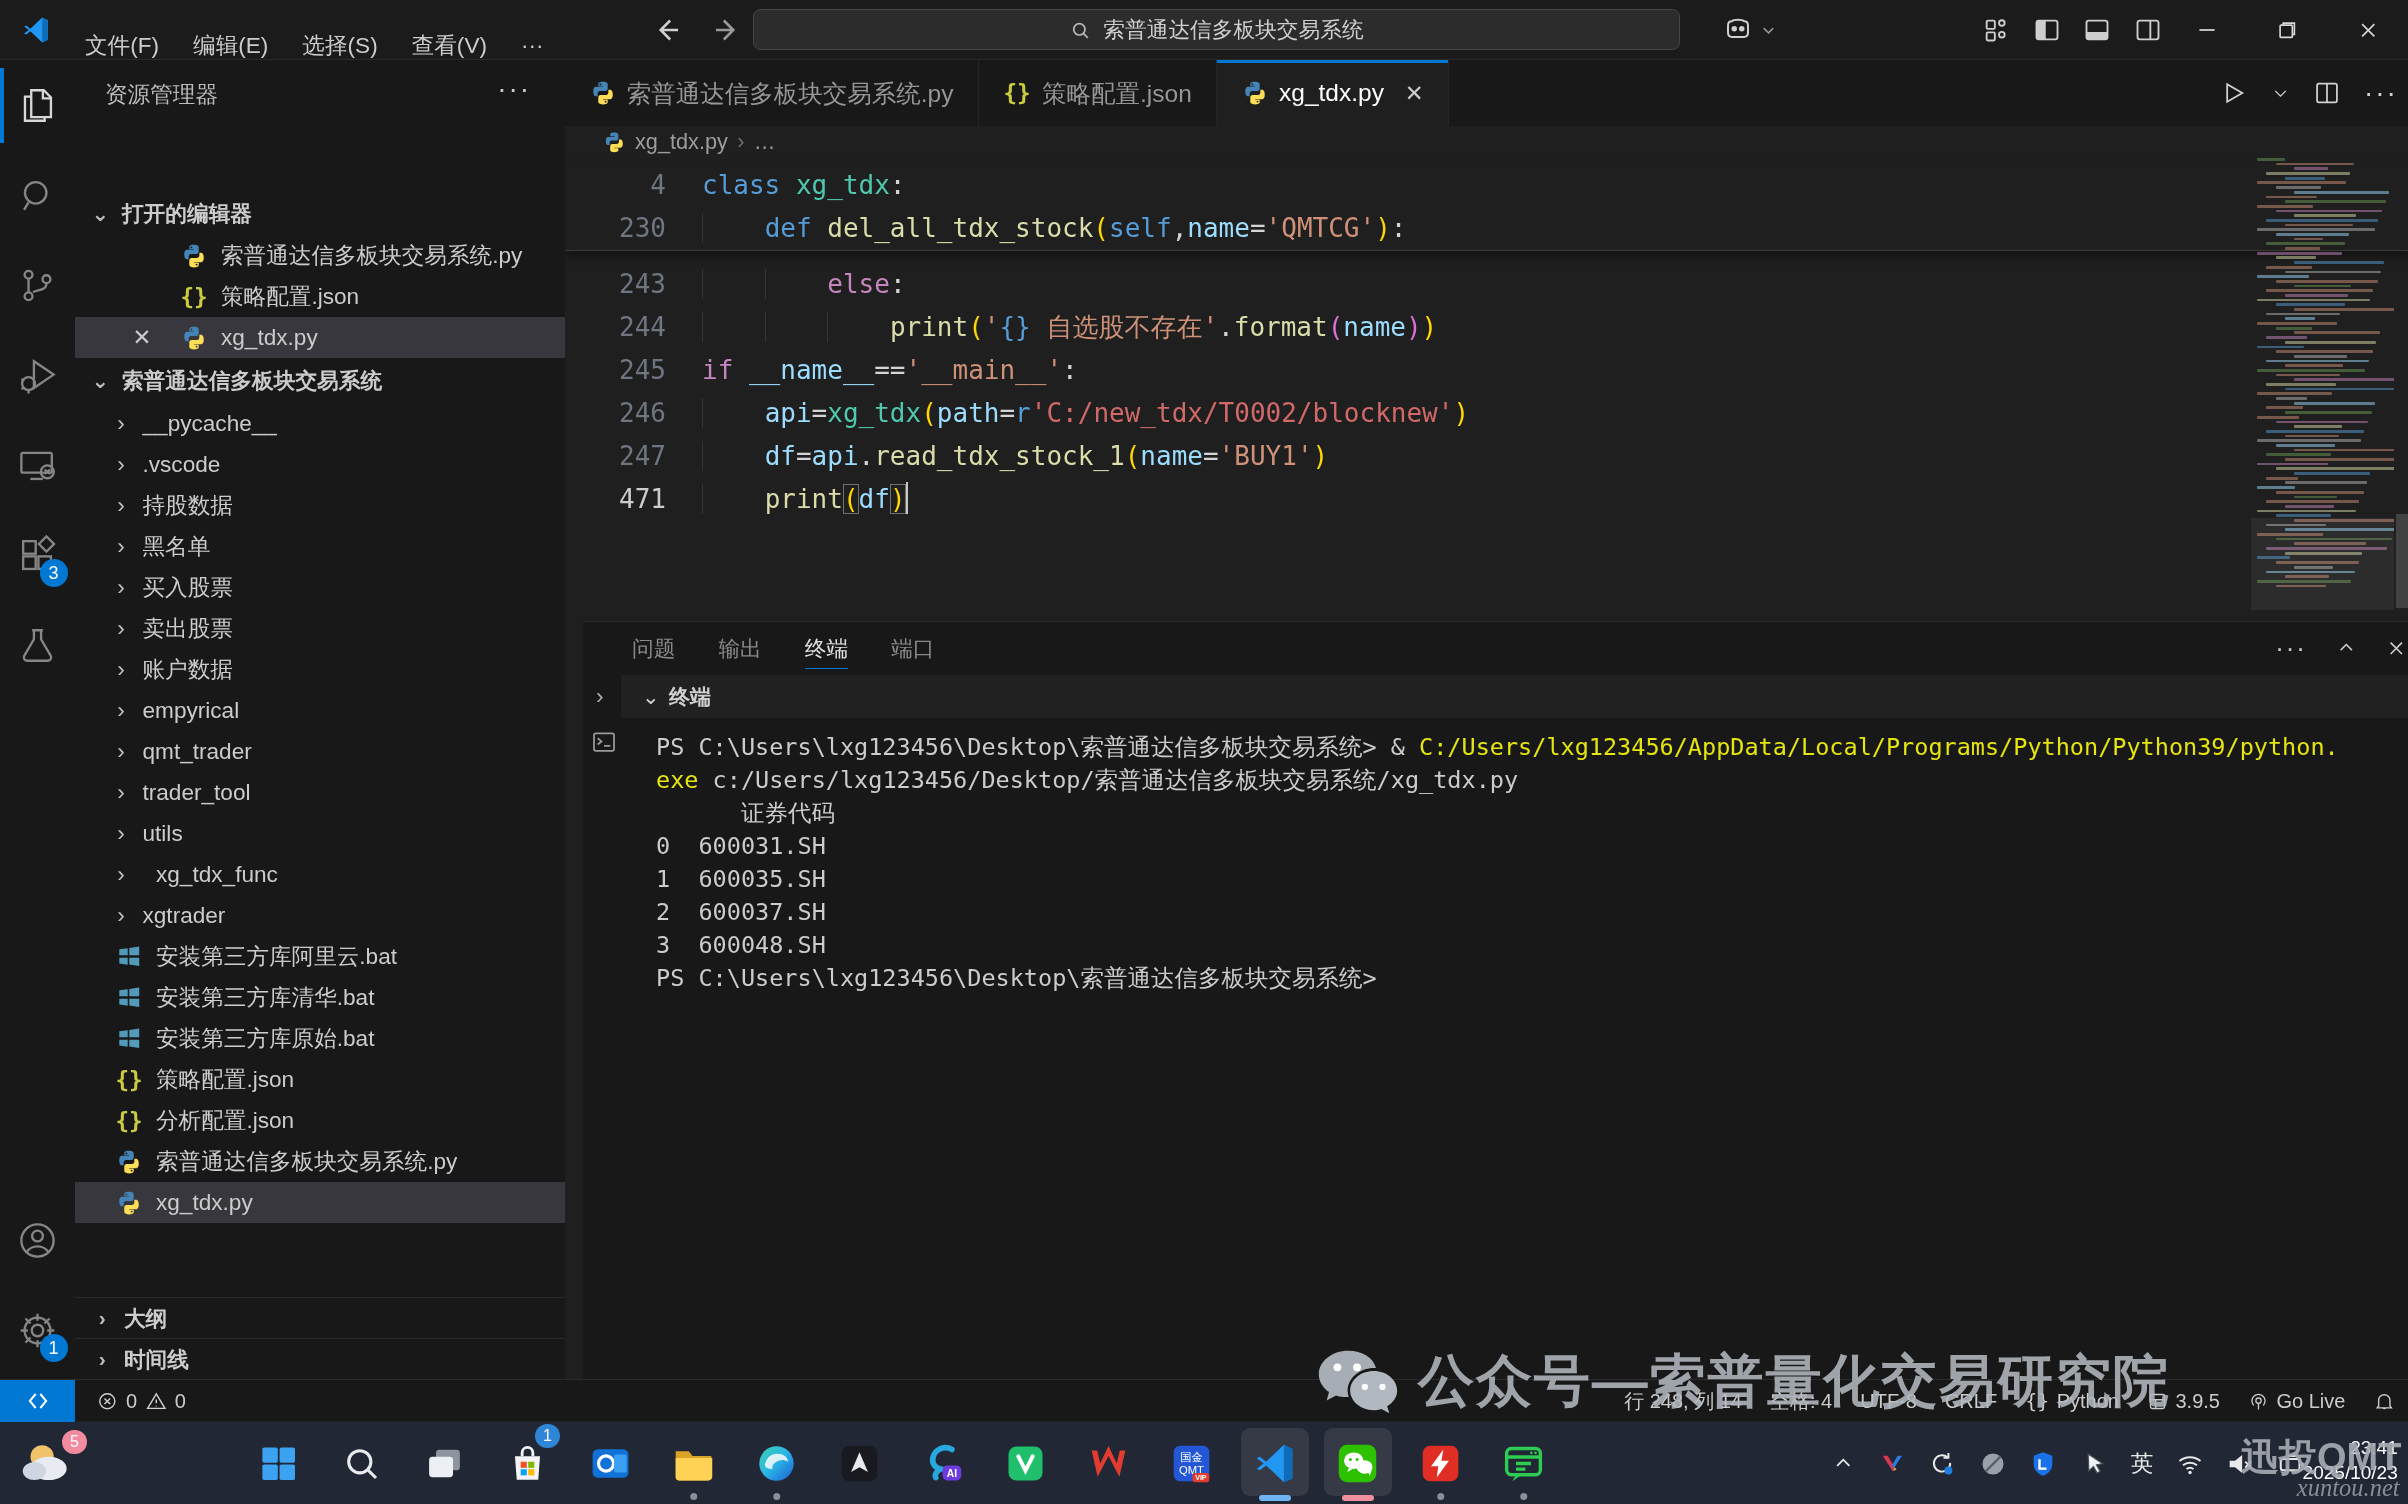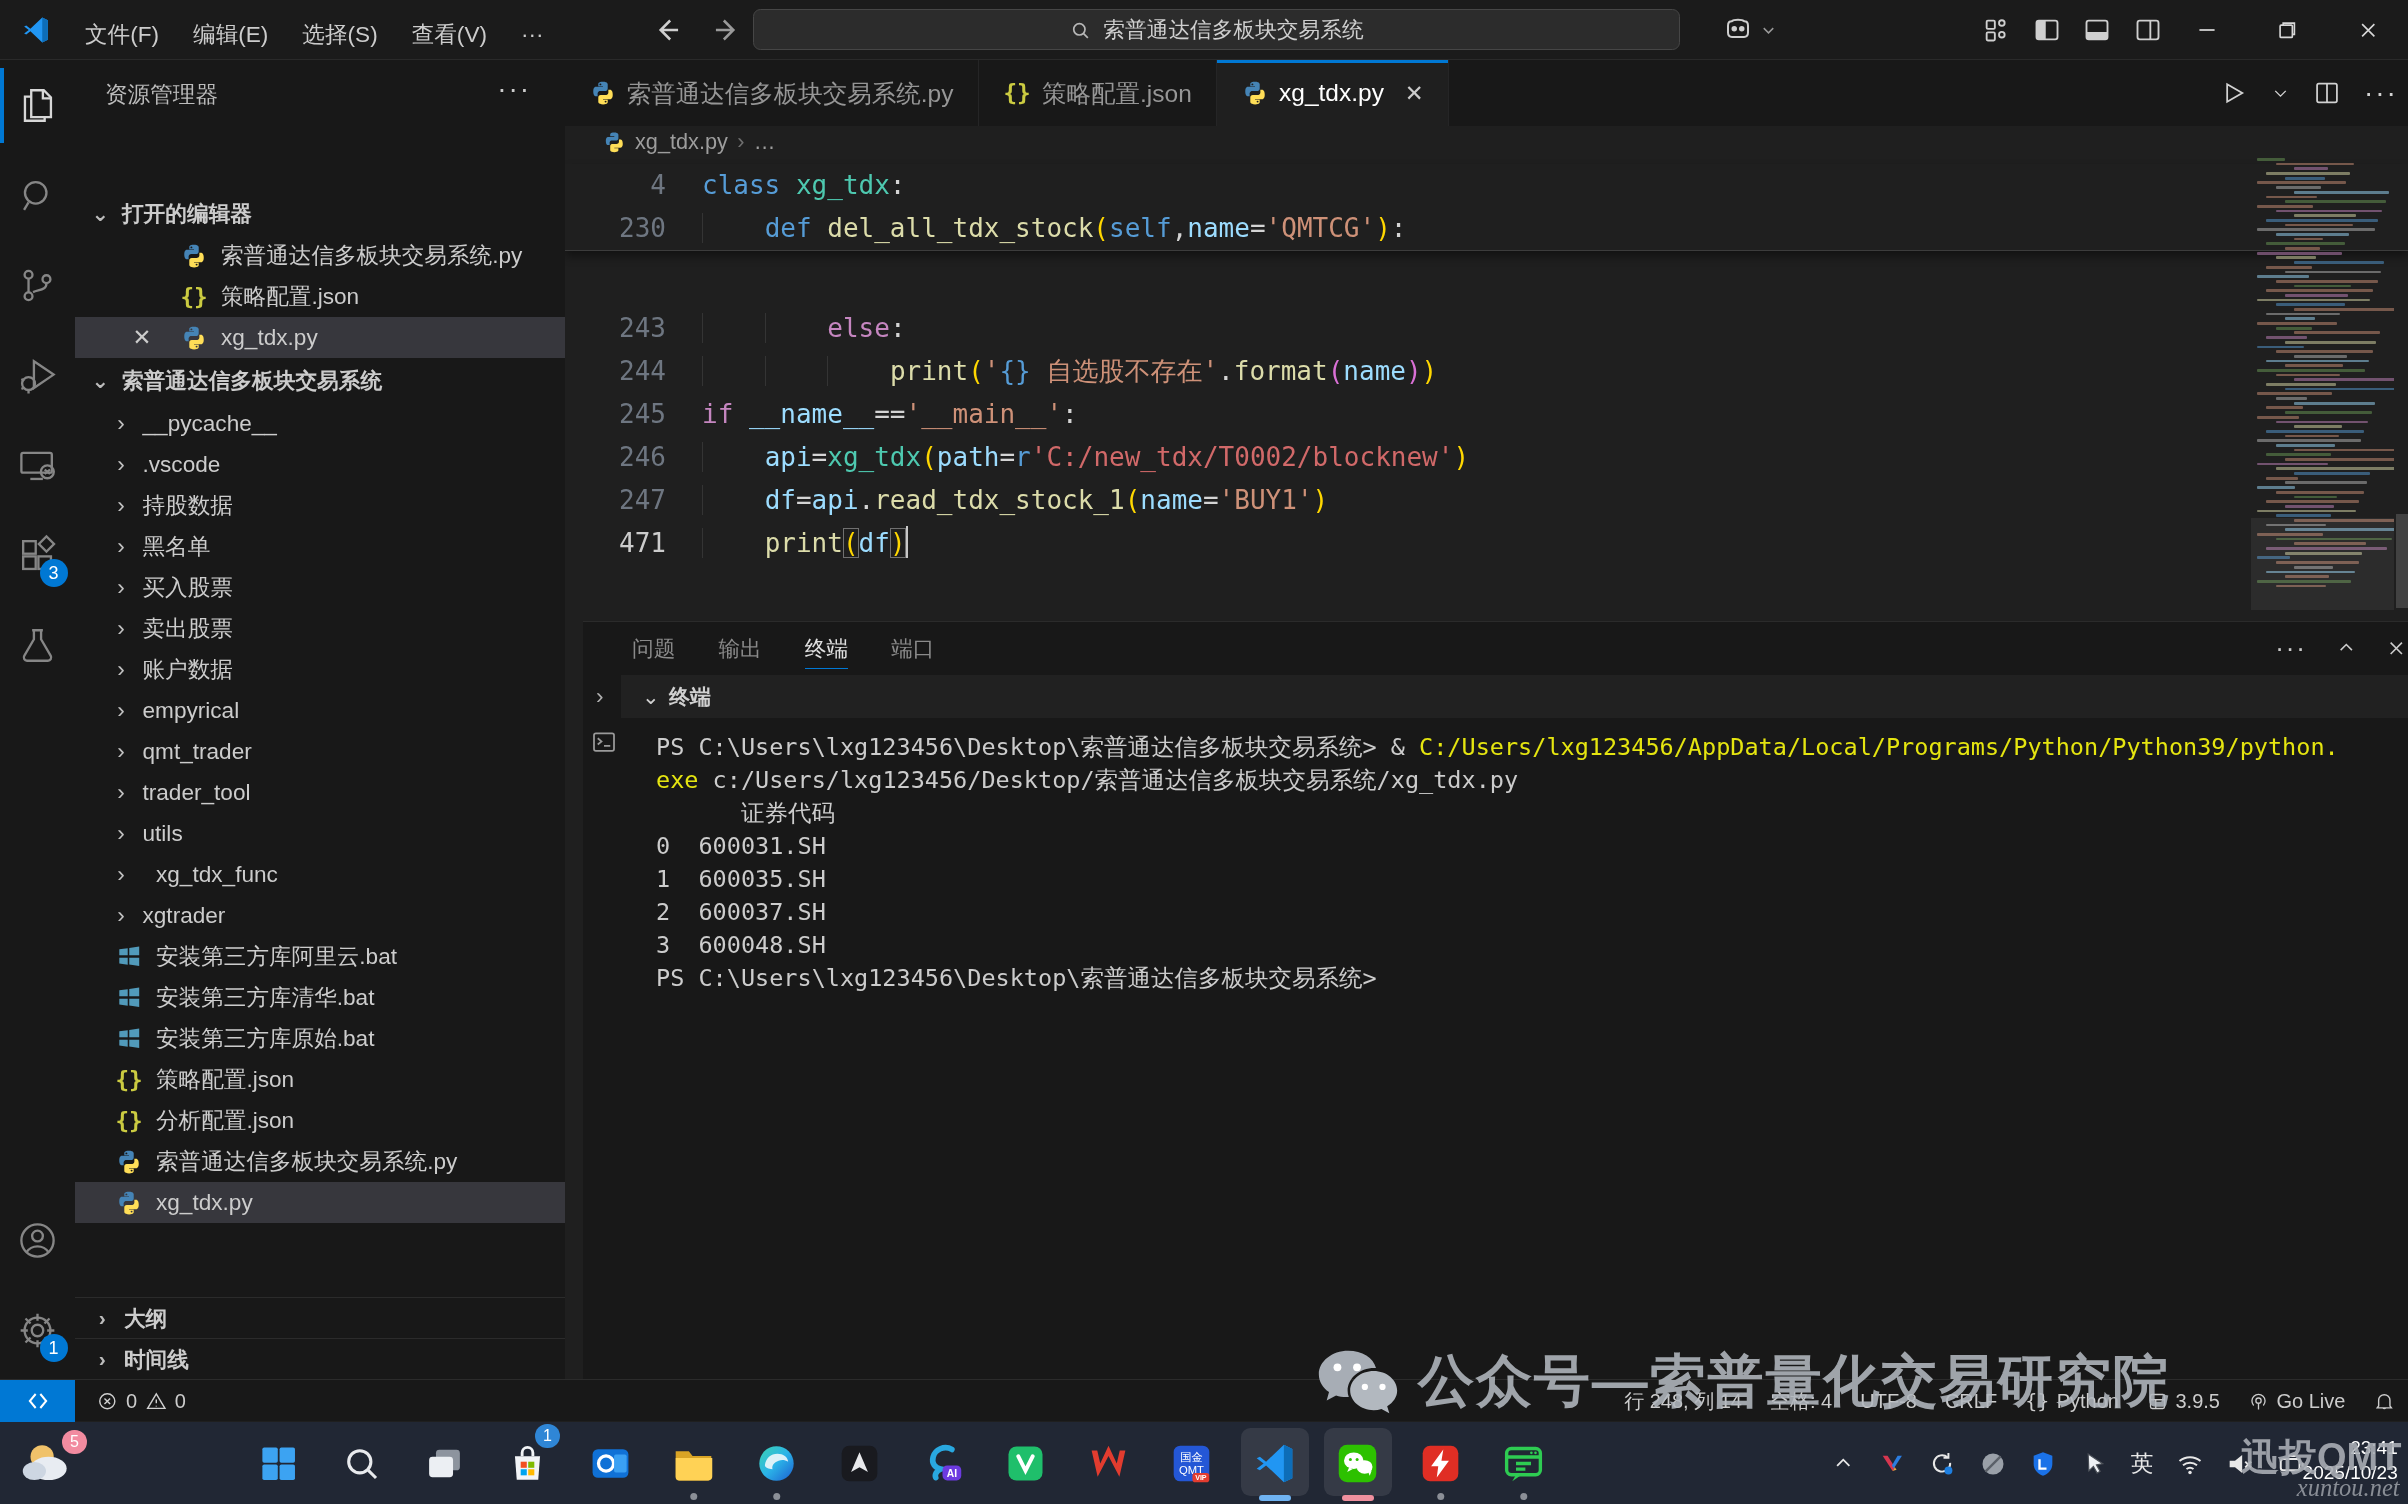--- a/index.html
+++ b/index.html
@@ -5,21 +5,21 @@
   * { margin:0; padding:0; box-sizing:border-box; }
   html,body { width:2409px; height:1505px; overflow:hidden; background:#1f1f1f;
     font-family:"Liberation Sans","DejaVu Sans",sans-serif; }
   #root { position:relative; width:2409px; height:1505px; }
 
   
   #titlebar { position:absolute; left:0; top:0; width:2409px; height:60px;
     background:#1b1b1b; border-bottom:0.9px solid #2a2a2a; z-index:5; }
   #vscode-logo { position:absolute; left:21px; top:15px; width:30px; height:30px; }
   #menus { position:absolute; left:68px; top:0; height:60px; display:flex; }
-  .menu-item { height:60px; line-height:60px; padding:5px 17px; font-size:22.6px; color:#cccccc; cursor:default; }
+  .menu-item { height:60px; line-height:60px; padding:16px 17px; font-size:22.6px; color:#cccccc; cursor:default; }
   .nav-arrow { position:absolute; top:11.3px; width:38px; height:38px; color:#cfcfcf; }
   #nav-back { left:648px; } #nav-fwd { left:708px; color:#9a9a9a; }
   #searchbox { position:absolute; left:753px; top:9.4px; width:927px; height:41px;
     background:#2c2c2c; border:0.9px solid #464646; border-radius:7.5px;
     display:flex; align-items:center; justify-content:center; gap:11.3px; color:#cfcfcf; font-size:21.7px; }
   #titlebar-right { position:absolute; right:247px; top:0; height:60px; display:flex; align-items:center; gap:22.6px; color:#cfcfcf; }
   #copilot-wrap { position:absolute; left:1723px; top:0; height:60px; display:flex; align-items:center; gap:5.6px; color:#cfcfcf; }
   #win-controls { position:absolute; right:0; top:0; height:60px; display:flex; }
   .win-btn { width:81px; height:60px; display:flex; align-items:center; justify-content:center; color:#d8d8d8; }
 
@@ -65,21 +65,21 @@
   #editor-actions { position:absolute; right:11.3px; top:60px; height:66px; display:flex; align-items:center; gap:22.6px; color:#d2d2d2; z-index:4; }
   #breadcrumb { position:absolute; left:565px; top:126px; width:1844px; height:32px; background:#1f1f1f;
     display:flex; align-items:center; gap:9.4px; padding-left:38px; font-size:21.7px; color:#9d9d9d; z-index:3; }
   #code-region { position:absolute; left:565px; top:158px; width:1844px; height:463px; background:#1f1f1f; overflow:hidden; z-index:2; }
   .cline { display:flex; height:43px; line-height:43px; font-family:"DejaVu Sans Mono",monospace; font-size:26px; white-space:pre; }
   .cline .lnum { width:137px; flex:none; text-align:right; padding-right:36px; color:#6e7681; }
   .cline .lnum.cur { color:#cccccc; }
   .cline .ltext { color:#d4d4d4; }
   #sticky { position:absolute; left:0; top:5.6px; width:1844px; background:#1f1f1f;
     border-bottom:0.9px solid #3c3c3c; box-shadow:0 5.6px 9.4px rgba(0,0,0,.45); }
-  #code-lines { position:absolute; left:0; top:105px; width:1844px;margin-top:44px; }
+  #code-lines { position:absolute; left:0; top:105px; width:1844px; }
   .tk-kw{color:#569cd6} .tk-ctrl{color:#c586c0} .tk-cls{color:#4ec9b0} .tk-fn{color:#dcdcaa}
   .tk-var{color:#9cdcfe} .tk-str{color:#ce9178} .tk-raws{color:#d16969} .tk-pl{color:#d4d4d4}
   .tk-bgold{color:#ffd700} .tk-b2{color:#da70d6} .tk-strb{color:#569cd6}
   .tk-bh{color:#ffd700; outline:1.9px solid #707070; outline-offset:-1.9px;}
   .ig{box-shadow:inset 0.9px 0 0 #373737;}
   .cursor{display:inline-block; width:2.8px; height:32px; background:#c8c8c8; vertical-align:-5.6px;}
   #minimap { position:absolute; right:15px; top:0; width:143px; height:452px; overflow:hidden; }
   .mm-line{height:2.8px; margin-bottom:1.9px; border-radius:0.9px;}
   #mm-view { position:absolute; right:15px; top:360px; width:143px; height:92px; background:rgba(255,255,255,.06); }
   #scroll-thumb { position:absolute; right:0; top:356px; width:13px; height:94px; background:rgba(121,121,121,.4); }

